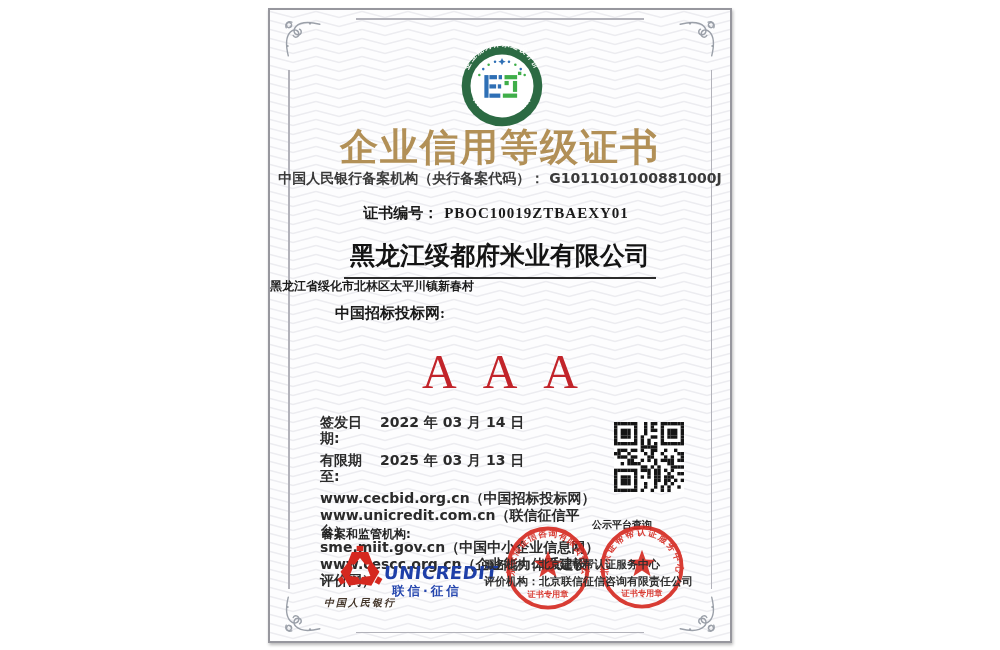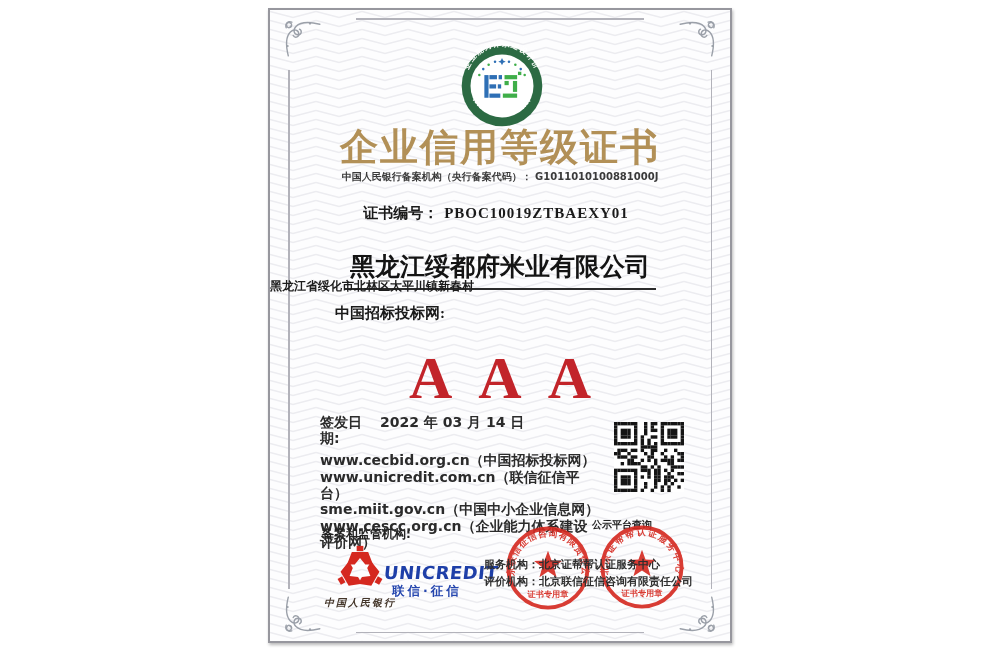--- a/index.html
+++ b/index.html
@@ -25,36 +25,36 @@
   .orn.tr{right:12px;top:8px;transform:scaleX(-1);}
   .orn.bl{left:12px;bottom:6px;transform:scaleY(-1);}
   .orn.br{right:12px;bottom:6px;transform:scale(-1,-1);}
 
   .layer{position:absolute;z-index:2;}
 
   
   .badge{left:190px;top:34px;width:84px;height:84px;}
   .title{left:0;right:0;top:112px;text-align:center;font-size:38px;font-weight:bold;
          color:#b29057;letter-spacing:2px;}
-  .registry{left:0;right:0;top:160px;text-align:center;font-size:10px;font-weight:bold;
+  .registry{left:0;right:0;top:160px;text-align:center;font-size:14px;font-weight:bold;
             color:#3a3a3a;}
   .certno{left:0;right:8px;top:194px;text-align:center;font-size:15px;font-weight:bold;
           color:#1a1a1a;font-family:"Liberation Serif","DejaVu Serif",serif;}
   .certno .num{letter-spacing:1px;margin-left:6px;}
 
   
-  .company{left:0;right:0;top:240px;text-align:center;}
+  .company{left:0;right:0;top:229px;text-align:center;}
   .company span{display:inline-block;font-size:25px;font-weight:bold;color:#141414;
         font-family:"Liberation Serif","DejaVu Serif",serif;
         border-bottom:2px solid #2b2b2b;padding:0 6px 5px;}
   .address{left:0;right:0;top:268px;font-size:12px;font-weight:bold;
            color:#1c1c1c;font-family:"Liberation Serif","DejaVu Serif",serif;}
   .rating-label{left:65px;top:294px;font-size:15px;font-weight:bold;color:#1a1a1a;
            font-family:"Liberation Serif","DejaVu Serif",serif;}
-  .rating{left:0;right:0;top:334px;text-align:center;font-size:60px;font-weight:bold;
+  .rating{left:0;right:0;top:334px;text-align:center;font-size:48px;font-weight:normal;
           color:#c2242a;font-family:"Liberation Serif","DejaVu Serif",serif;
           letter-spacing:26px;text-indent:26px;}
 
   
   .info{left:50px;top:404px;width:280px;color:#2b2b2b;font-size:14px;font-weight:bold;}
   .info-row{display:flex;margin-bottom:6px;line-height:16px;}
   .info-label{flex:0 0 60px;}
   .urls div{margin-bottom:0.5px;line-height:16px;}
 
   
@@ -172,20 +172,24 @@
       <span>黑龙江绥都府米业有限公司</span>
     </div>
     <div class="layer address">黑龙江省绥化市北林区太平川镇新春村</div>
     <div class="layer rating-label">中国招标投标网:</div>
     <div class="layer rating">AAA</div>
 
     <div class="layer info">
       <div class="info-row">
         <span class="info-label">签发日期:</span>
         <span>2022 年 03 月 14 日</span>
+      </div>
+      <div class="info-row">
+        <span class="info-label">有限期至:</span>
+        <span>2025 年 03 月 13 日</span>
       </div>
       <div class="info-row">
         <div class="urls">
           <div>www.cecbid.org.cn（中国招标投标网）</div>
           <div>www.unicredit.com.cn（联信征信平台）</div>
           <div>sme.miit.gov.cn（中国中小企业信息网）</div>
           <div>www.cescc.org.cn（企业能力体系建设评价网）</div>
         </div>
       </div>
     </div>

